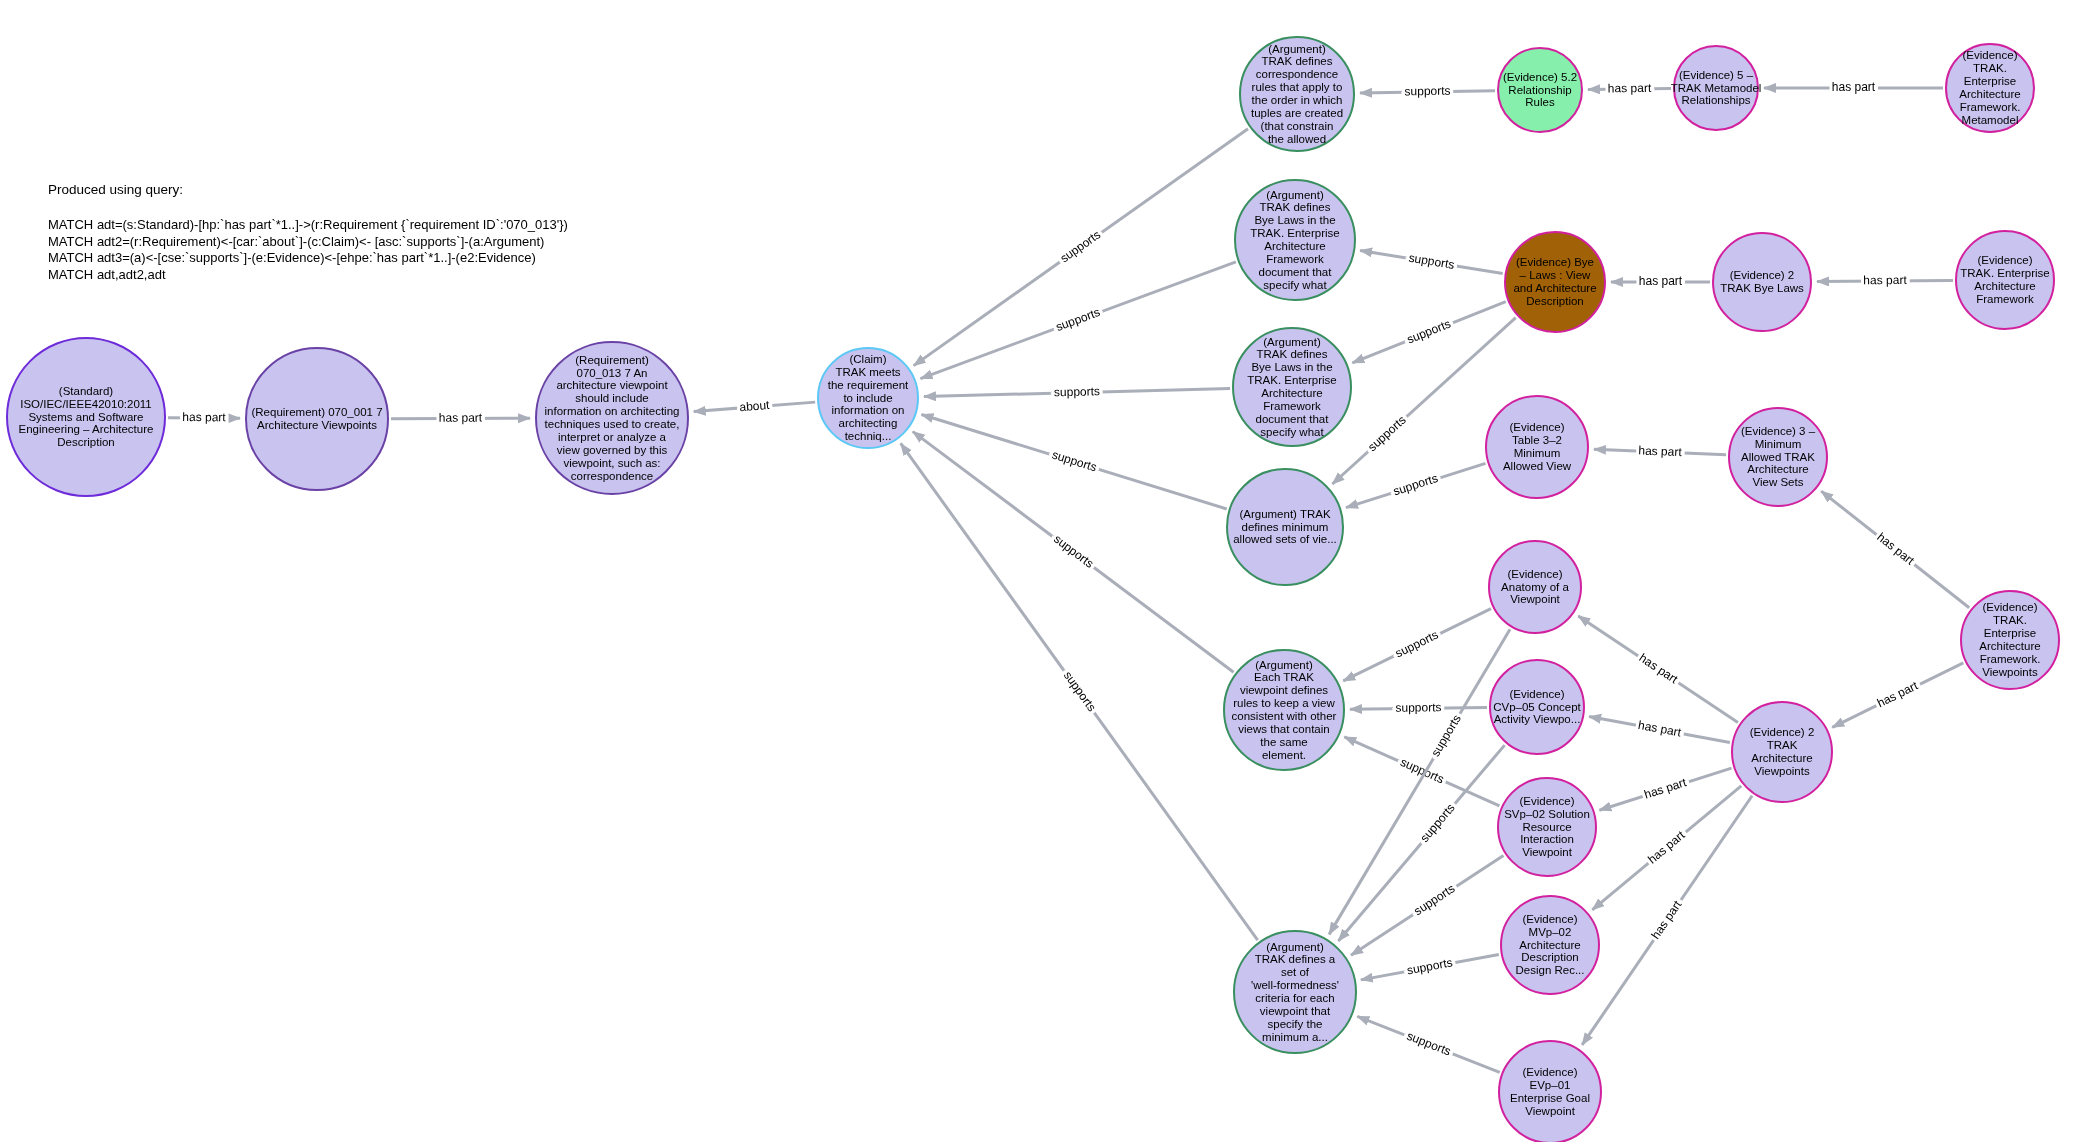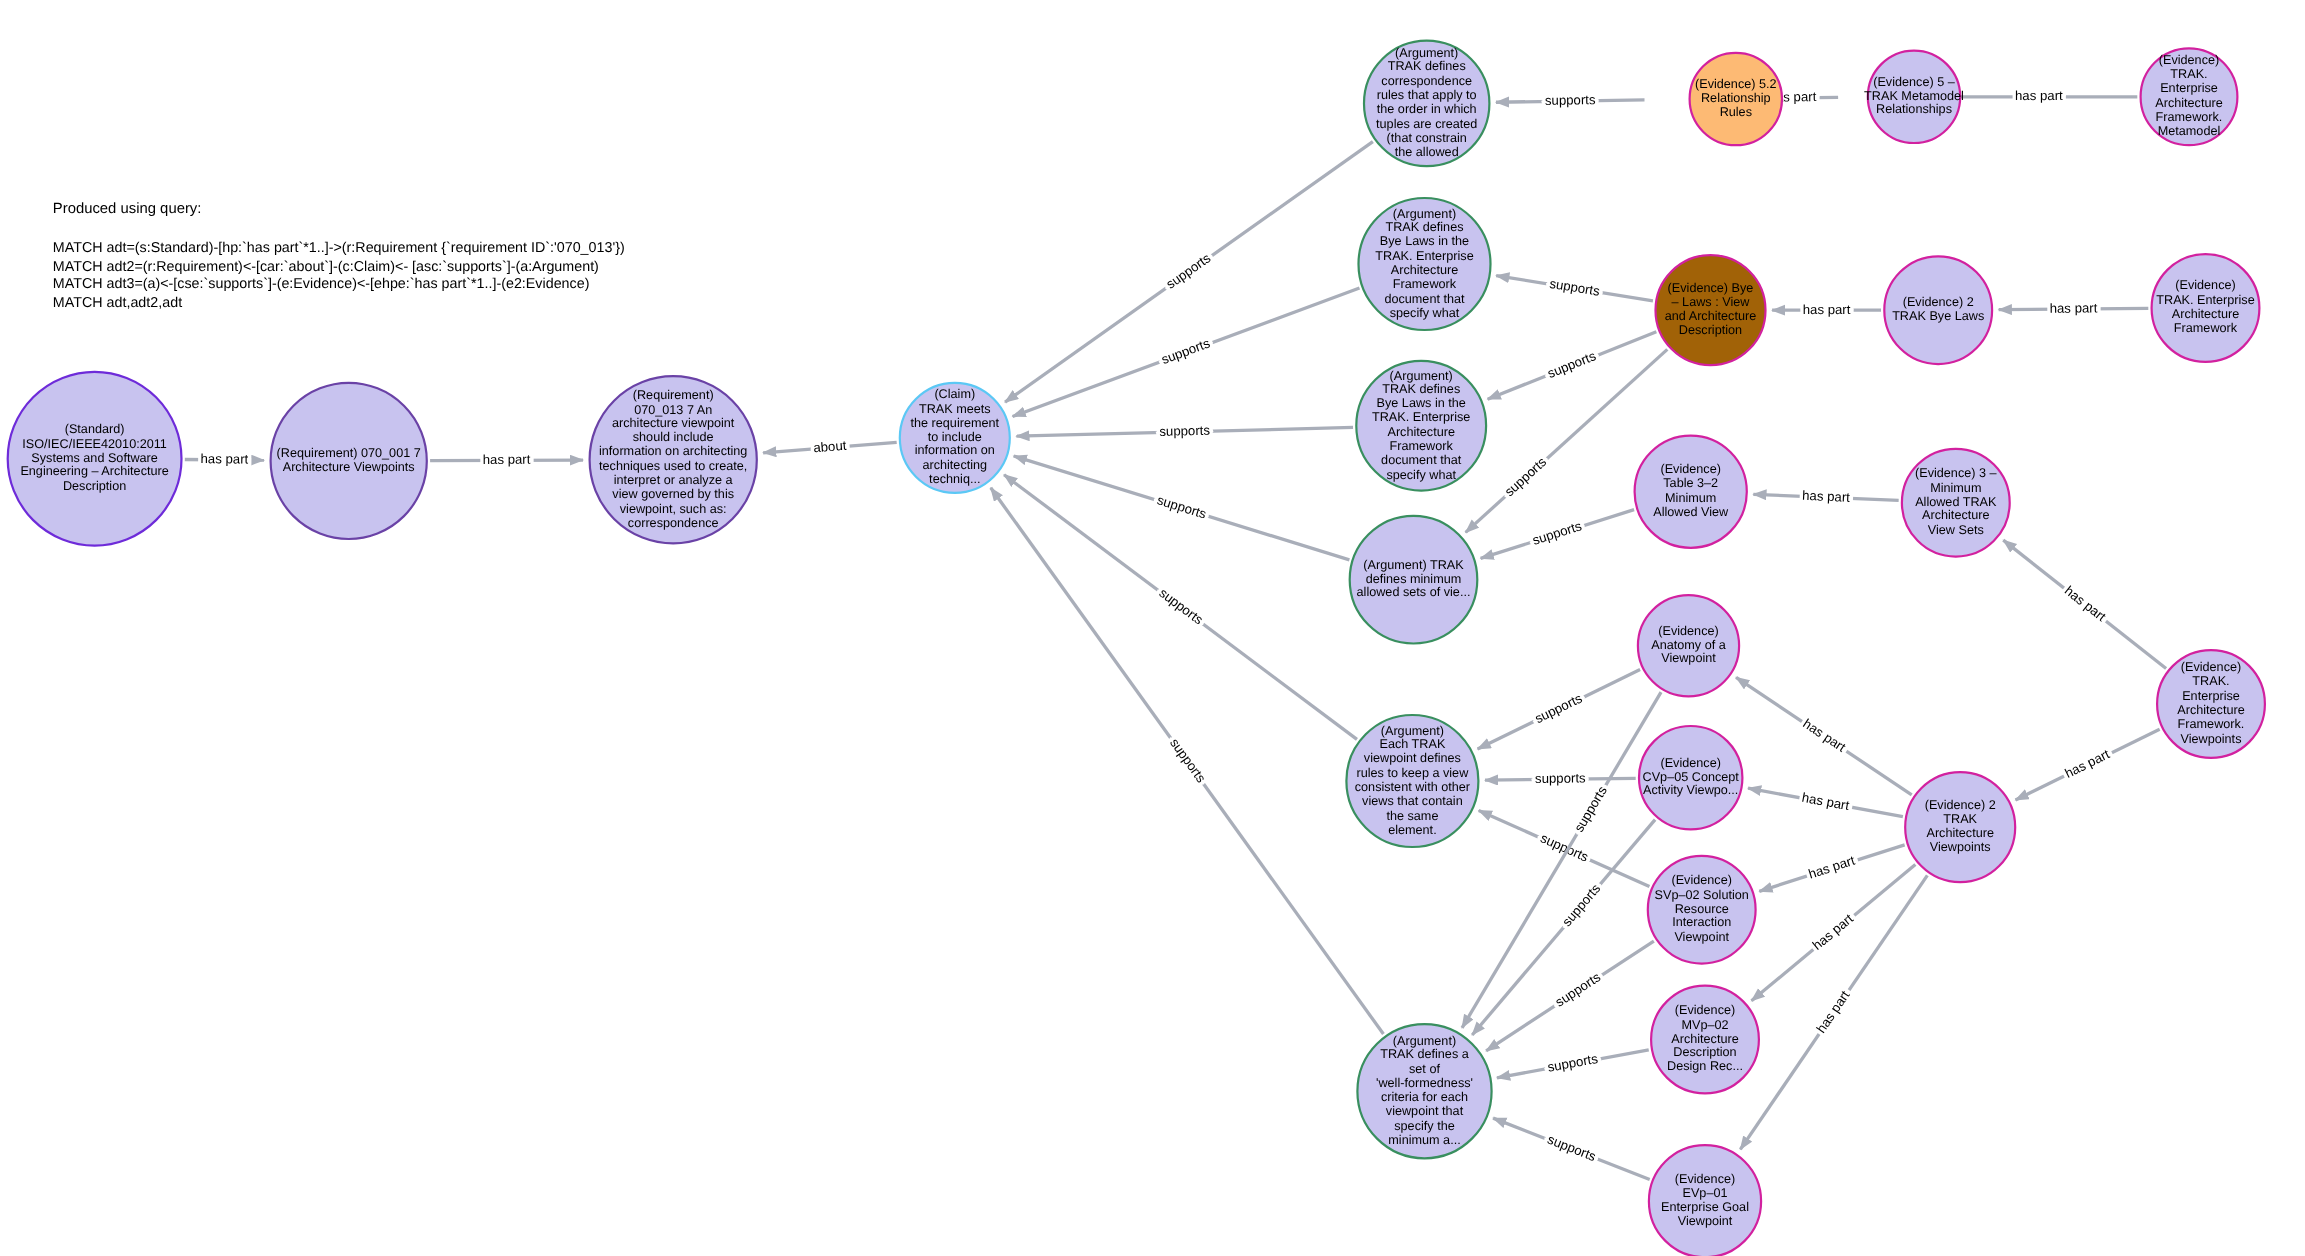--- a/index.html
+++ b/index.html
@@ -189,26 +189,26 @@
       <div class="node" style="left: 1233px; top: 930px; width: 124px; height: 124px; background: rgb(200, 195, 239); border-color: rgb(57, 143, 95);">
         <span class="lbl">(Argument)
 TRAK defines a
 set of
 'well-formedness'
 criteria for each
 viewpoint that
 specify the
 minimum a...</span>
       </div>
-      <div class="node" style="left: 1535px; top: 47px; width: 86px; height: 86px; background: #fdba74; border-color: rgb(210, 33, 159);">
+      <div class="node" style="left: 1497px; top: 47px; width: 86px; height: 86px; background: #86efac; border-color: rgb(210, 33, 159);">
         <span class="lbl">(Evidence) 5.2
 Relationship
 Rules</span>
       </div>
-      <div class="node" style="left: 1673px; top: 45px; width: 86px; height: 86px; background: rgb(200, 195, 239); border-color: rgb(210, 33, 159); margin-left: 24px;">
+      <div class="node" style="left: 1673px; top: 45px; width: 86px; height: 86px; background: rgb(200, 195, 239); border-color: rgb(210, 33, 159);">
         <span class="lbl">(Evidence) 5 –
 TRAK Metamodel
 Relationships</span>
       </div>
       <div class="node" style="left: 1945px; top: 43px; width: 90px; height: 90px; background: rgb(200, 195, 239); border-color: rgb(210, 33, 159);">
         <span class="lbl">(Evidence)
 TRAK.
 Enterprise
 Architecture
 Framework.

